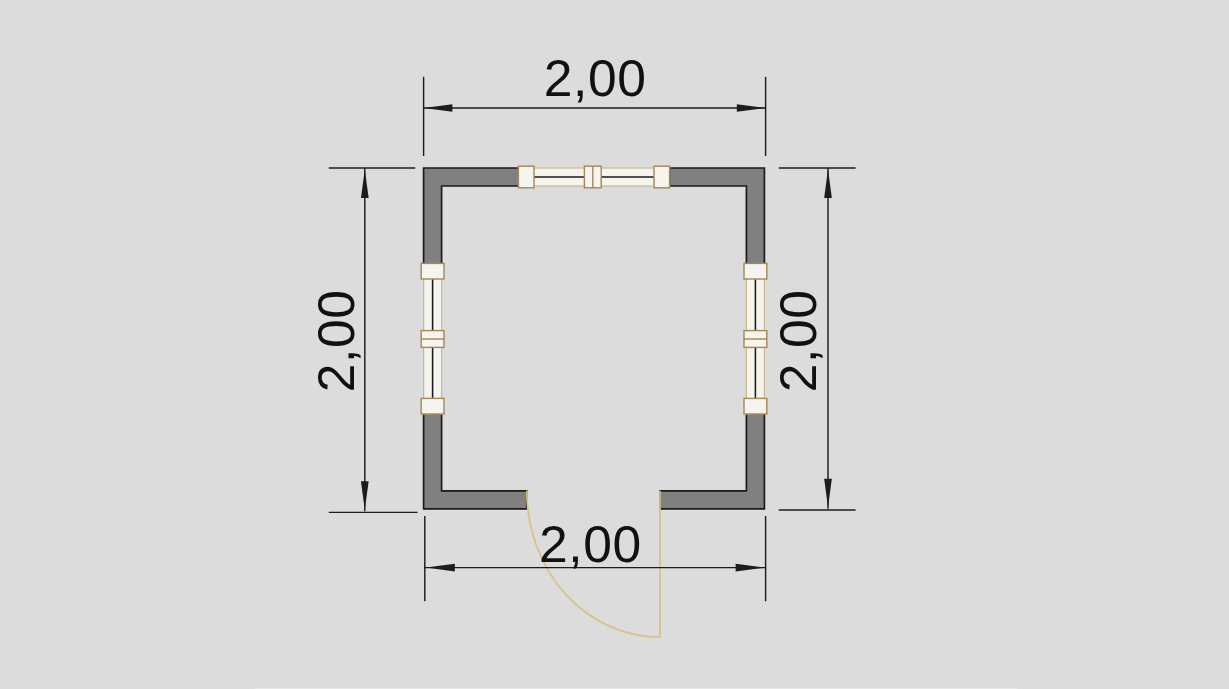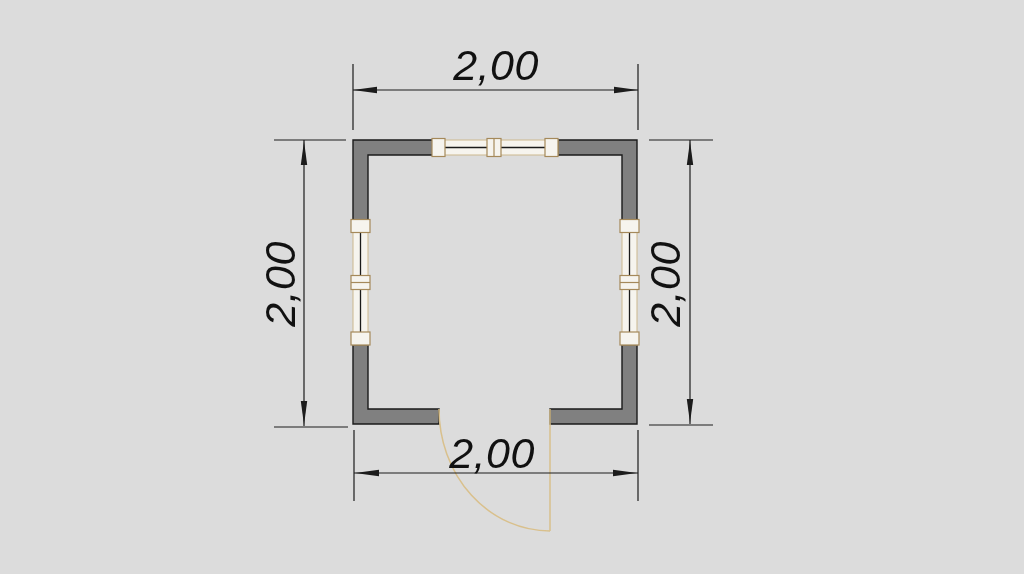--- a/index.html
+++ b/index.html
@@ -7,21 +7,20 @@
     padding: 0;
     width: 1024px;
     height: 574px;
     overflow: hidden;
     font-family: "Liberation Sans", sans-serif;
   }
   .canvas-wrap {
     width: 1024px;
     height: 418px;
     position: relative;
-    font-style: italic;
   }
   svg { display: block; }
   text.dim-label {
     font-family: "Liberation Sans", sans-serif;
     font-size: 43px;
     letter-spacing: 0.5px;
   }
 </style>
 </head>
 <body>

